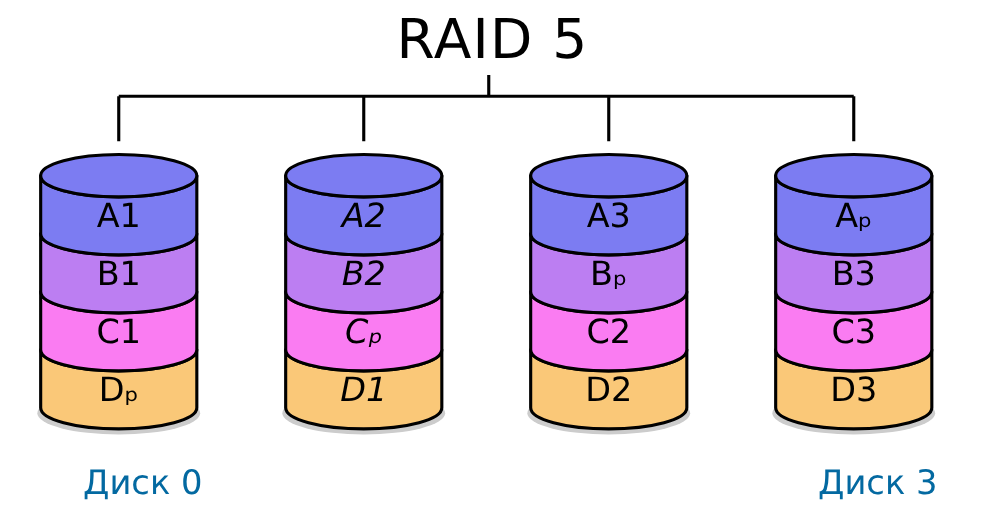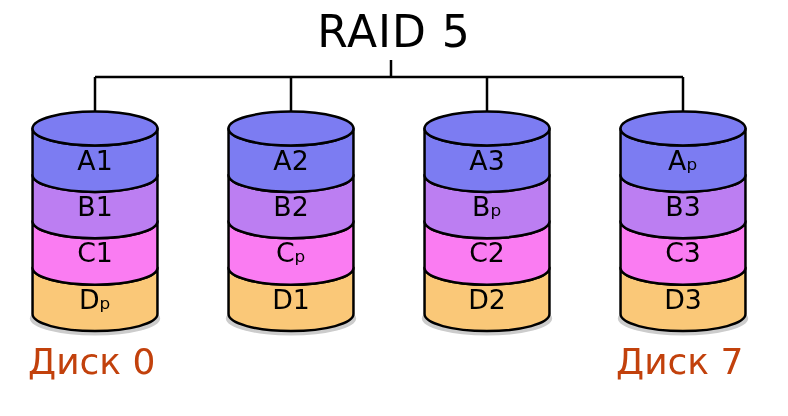--- a/index.html
+++ b/index.html
@@ -21,40 +21,40 @@
     color: #000;
     letter-spacing: 1px;
   }
   .connector {
     position: absolute;
     top: 0;
     left: 0;
   }
   .disk {
     position: absolute;
-    top: 108px;
+    top: 120px;
     width: 134px;
-    text-align: left;
+    text-align: right;
   }
   .disk-0 { left: 28px; }
-  .disk-1 { left: 224px; }
+  .disk-1 { left: 224px; font-style: italic; }
   .disk-2 { left: 420px; text-decoration: underline; }
   .disk-3 { left: 616px; }
   svg.cyl { display: block; }
   .band, .cap { stroke: #000; stroke-width: 2.8; stroke-linejoin: round; }
   text.seg-label {
     font-size: 30px;
     font-family: "DejaVu Sans", sans-serif;
     text-anchor: middle;
     fill: #000;
   }
   .disk-label {
-    margin-top: 1px;
-    font-size: 36px;
-    color: #c2410c;
+    margin-top: 19px;
+    font-size: 27px;
+    color: #0369a1;
   }
 </style>
 </head>
 <body>
 
 <div class="canvas">
 
   <div class="title">RAID 5</div>
 
   <svg class="connector" width="788" height="416" viewBox="0 0 788 416">
@@ -118,16 +118,16 @@
       <path class="band" d="M5 179A70 19 0 0 0 145 179L145 231A70 19 0 0 1 5 231Z" fill="#fac878"></path>
       <path class="band" d="M5 127A70 19 0 0 0 145 127L145 179A70 19 0 0 1 5 179Z" fill="#fa7cf2"></path>
       <path class="band" d="M5 75A70 19 0 0 0 145 75L145 127A70 19 0 0 1 5 127Z" fill="#bc7ef2"></path>
       <path class="band" d="M5 23A70 19 0 0 0 145 23L145 75A70 19 0 0 1 5 75Z" fill="#7c7cf2"></path>
       <ellipse class="cap" cx="75" cy="23" rx="70" ry="19" fill="#7c7cf2"></ellipse>
       <text class="seg-label" x="75" y="69">Aₚ</text>
       <text class="seg-label" x="75" y="121">B3</text>
       <text class="seg-label" x="75" y="173">C3</text>
       <text class="seg-label" x="75" y="225">D3</text>
     </svg>
-    <div class="disk-label">Диск 7</div>
+    <div class="disk-label">Диск 3</div>
   </div>
 
 </div>
 
 </body></html>

